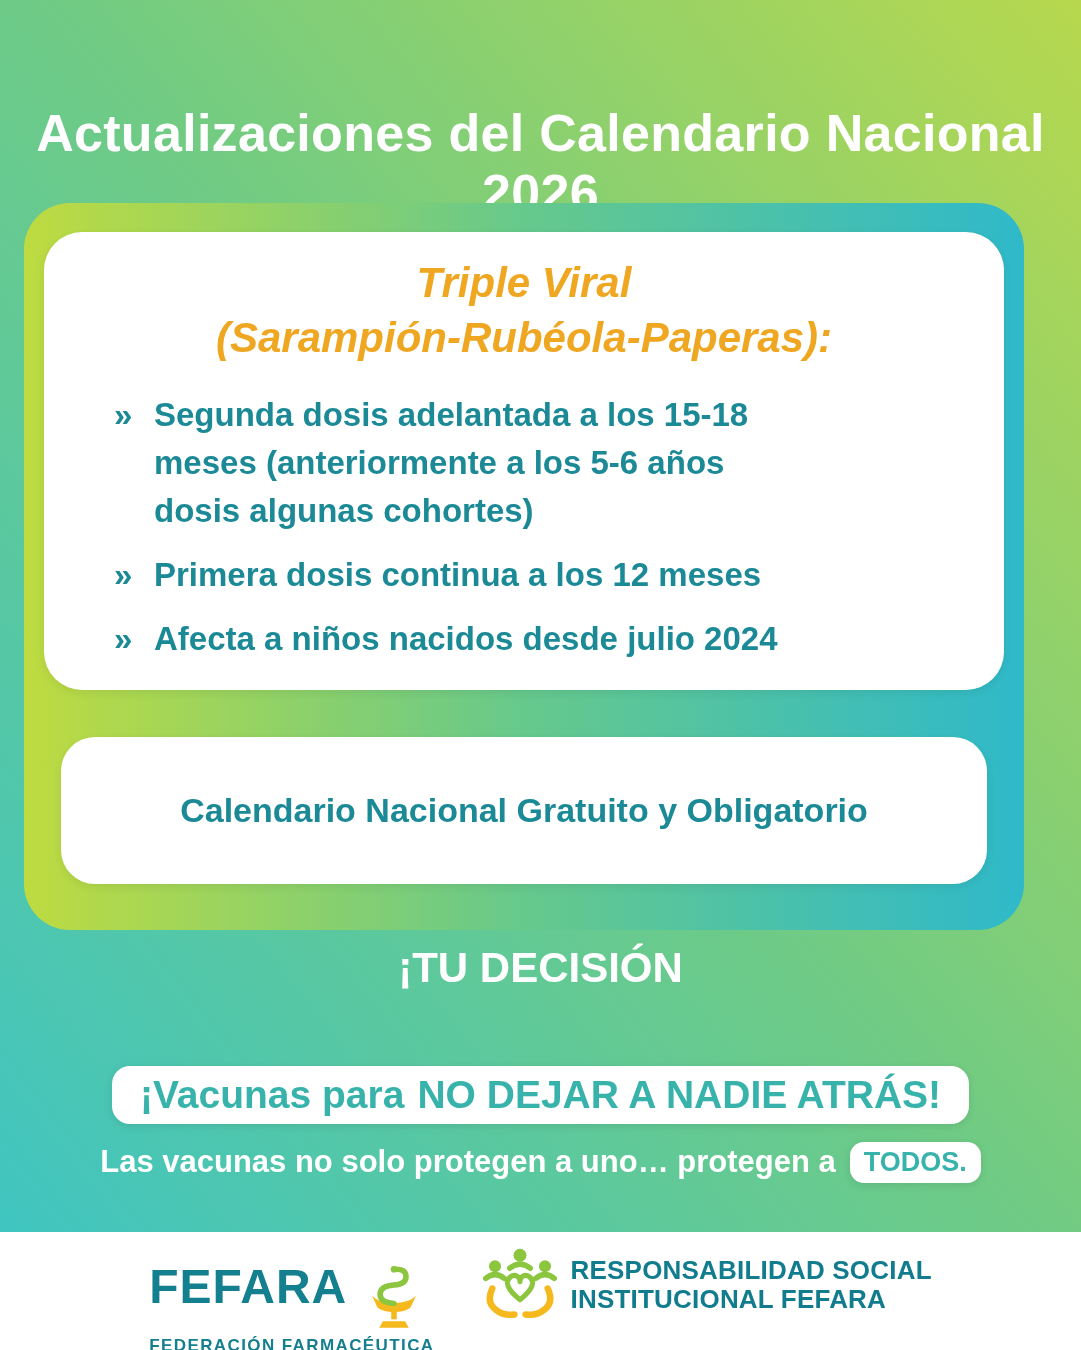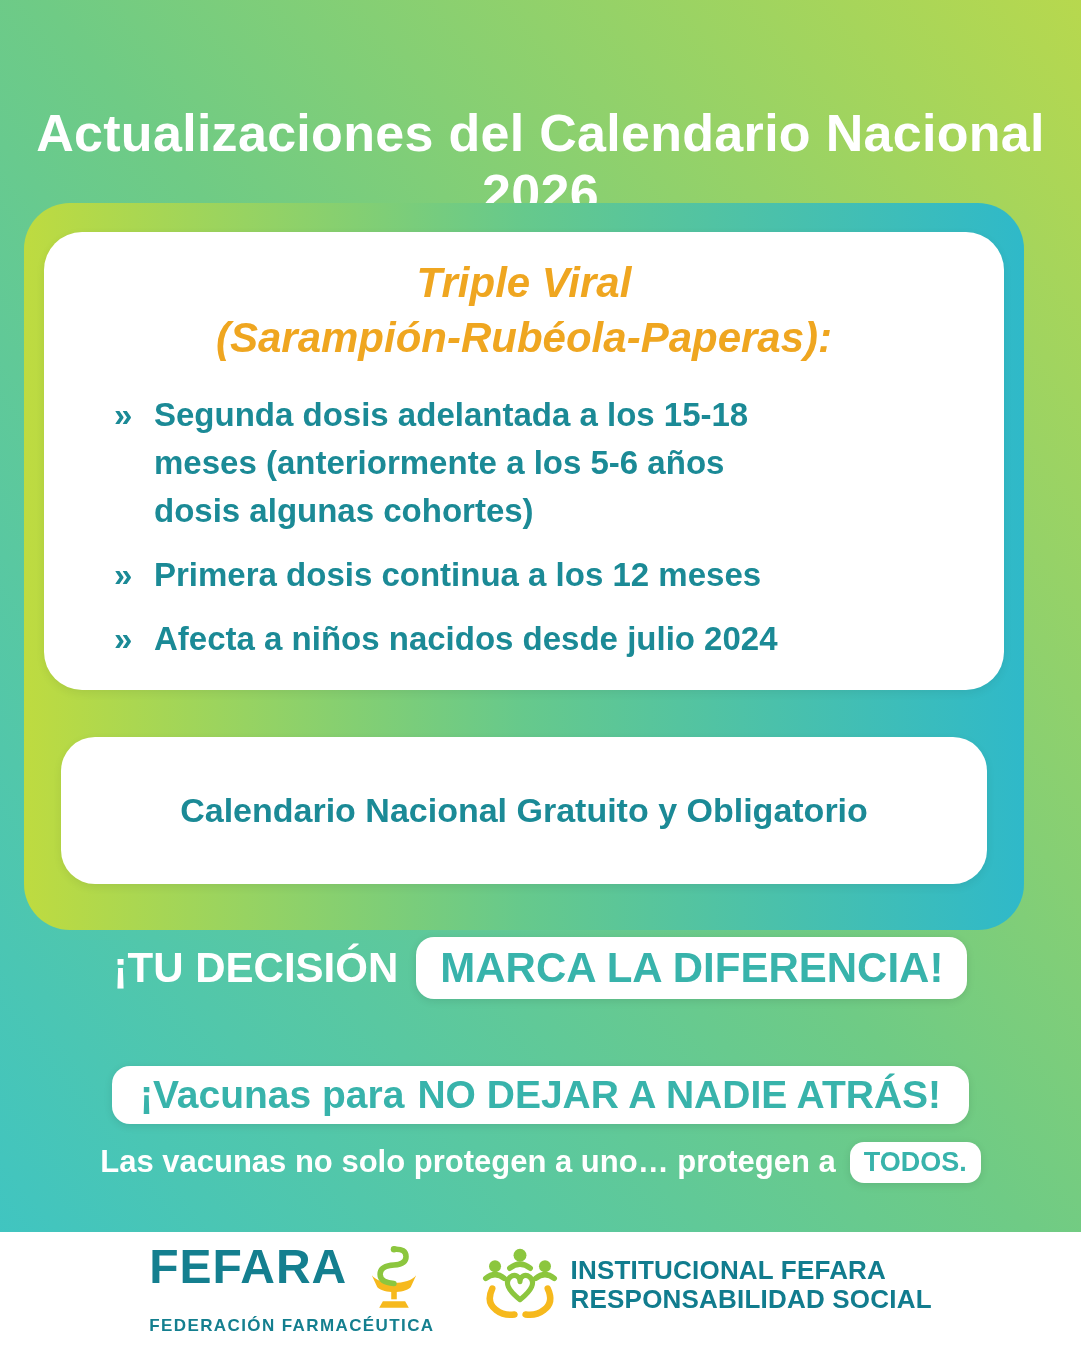--- a/index.html
+++ b/index.html
@@ -78,21 +78,21 @@
   .row3-text{ color:#ffffff; font-size:31px; font-weight:700; }
   .row3 .pill{ padding:5px 14px; border-radius:14px; color:#38b3ab; font-size:27px; font-weight:800; }
 
   .footer{
     position:absolute; left:0; bottom:0; width:100%; height:118px;
     background:#ffffff;
     display:flex; justify-content:center; align-items:flex-start;
     padding-top:12px; gap:46px;
   }
   .fefara{ text-align:left; }
-  .fefara-top{ display:flex; align-items:flex-start; gap:22px; }
+  .fefara-top{ display:flex; align-items:flex-start; gap:22px;margin-top:20px; }
   .fefara-name{ color:#147f8f; font-size:48px; font-weight:800; letter-spacing:1px; line-height:0.95; }
   .fefara-sub{ color:#147f8f; font-size:17px; font-weight:700; letter-spacing:1.4px; }
 
   .rsi{ display:flex; align-items:center; gap:12px; margin-top:2px; }
   .rsi-text{ color:#117c8e; font-size:26px; font-weight:800; line-height:1.12; letter-spacing:0.2px; }
 </style>
 </head>
 <body>
 
 <div class="poster">
@@ -131,21 +131,20 @@
     </div>
 
     <div class="card2">
       <div>Calendario Nacional Gratuito y Obligatorio</div>
     </div>
 
   </div>
 
   <div class="row1">
     <span class="row1-prefix">¡TU DECISIÓN</span>
-    <span class="pill">MARCA LA DIFERENCIA!</span>
   </div>
 
   <div class="row2">
     <span class="pill">
       <span class="reg">¡Vacunas para</span>
       <span class="strong">NO DEJAR A NADIE ATRÁS!</span>
     </span>
   </div>
 
   <div class="row3">
@@ -179,19 +178,19 @@
           <circle cx="15" cy="22" r="6.5" fill="#8cc63e"></circle>
           <path d="M5 35 q10 -8 20 0" fill="none" stroke="#8cc63e" stroke-width="6" stroke-linecap="round"></path>
           <circle cx="69" cy="22" r="6.5" fill="#8cc63e"></circle>
           <path d="M59 35 q10 -8 20 0" fill="none" stroke="#8cc63e" stroke-width="6" stroke-linecap="round"></path>
           <path d="M42 58 C29 48 25 39 31.5 33.5 C36.5 29.5 42 33 42 38.5 C42 33 47.5 29.5 52.5 33.5 C59 39 55 48 42 58 Z" fill="none" stroke="#8cc63e" stroke-width="5.5" stroke-linejoin="round"></path>
           <path d="M12 46 q-7 15 4 23 q9 7 20 5" fill="none" stroke="#f6b91d" stroke-width="7" stroke-linecap="round"></path>
           <path d="M72 46 q7 15 -4 23 q-9 7 -20 5" fill="none" stroke="#f6b91d" stroke-width="7" stroke-linecap="round"></path>
         </svg>
       </span>
       <div class="rsi-text">
+        <div>RESPONSABILIDAD SOCIAL</div>
         <div>INSTITUCIONAL FEFARA</div>
-        <div>RESPONSABILIDAD SOCIAL</div>
       </div>
     </div>
 
   </div>
 </div>
 
 </body></html>

